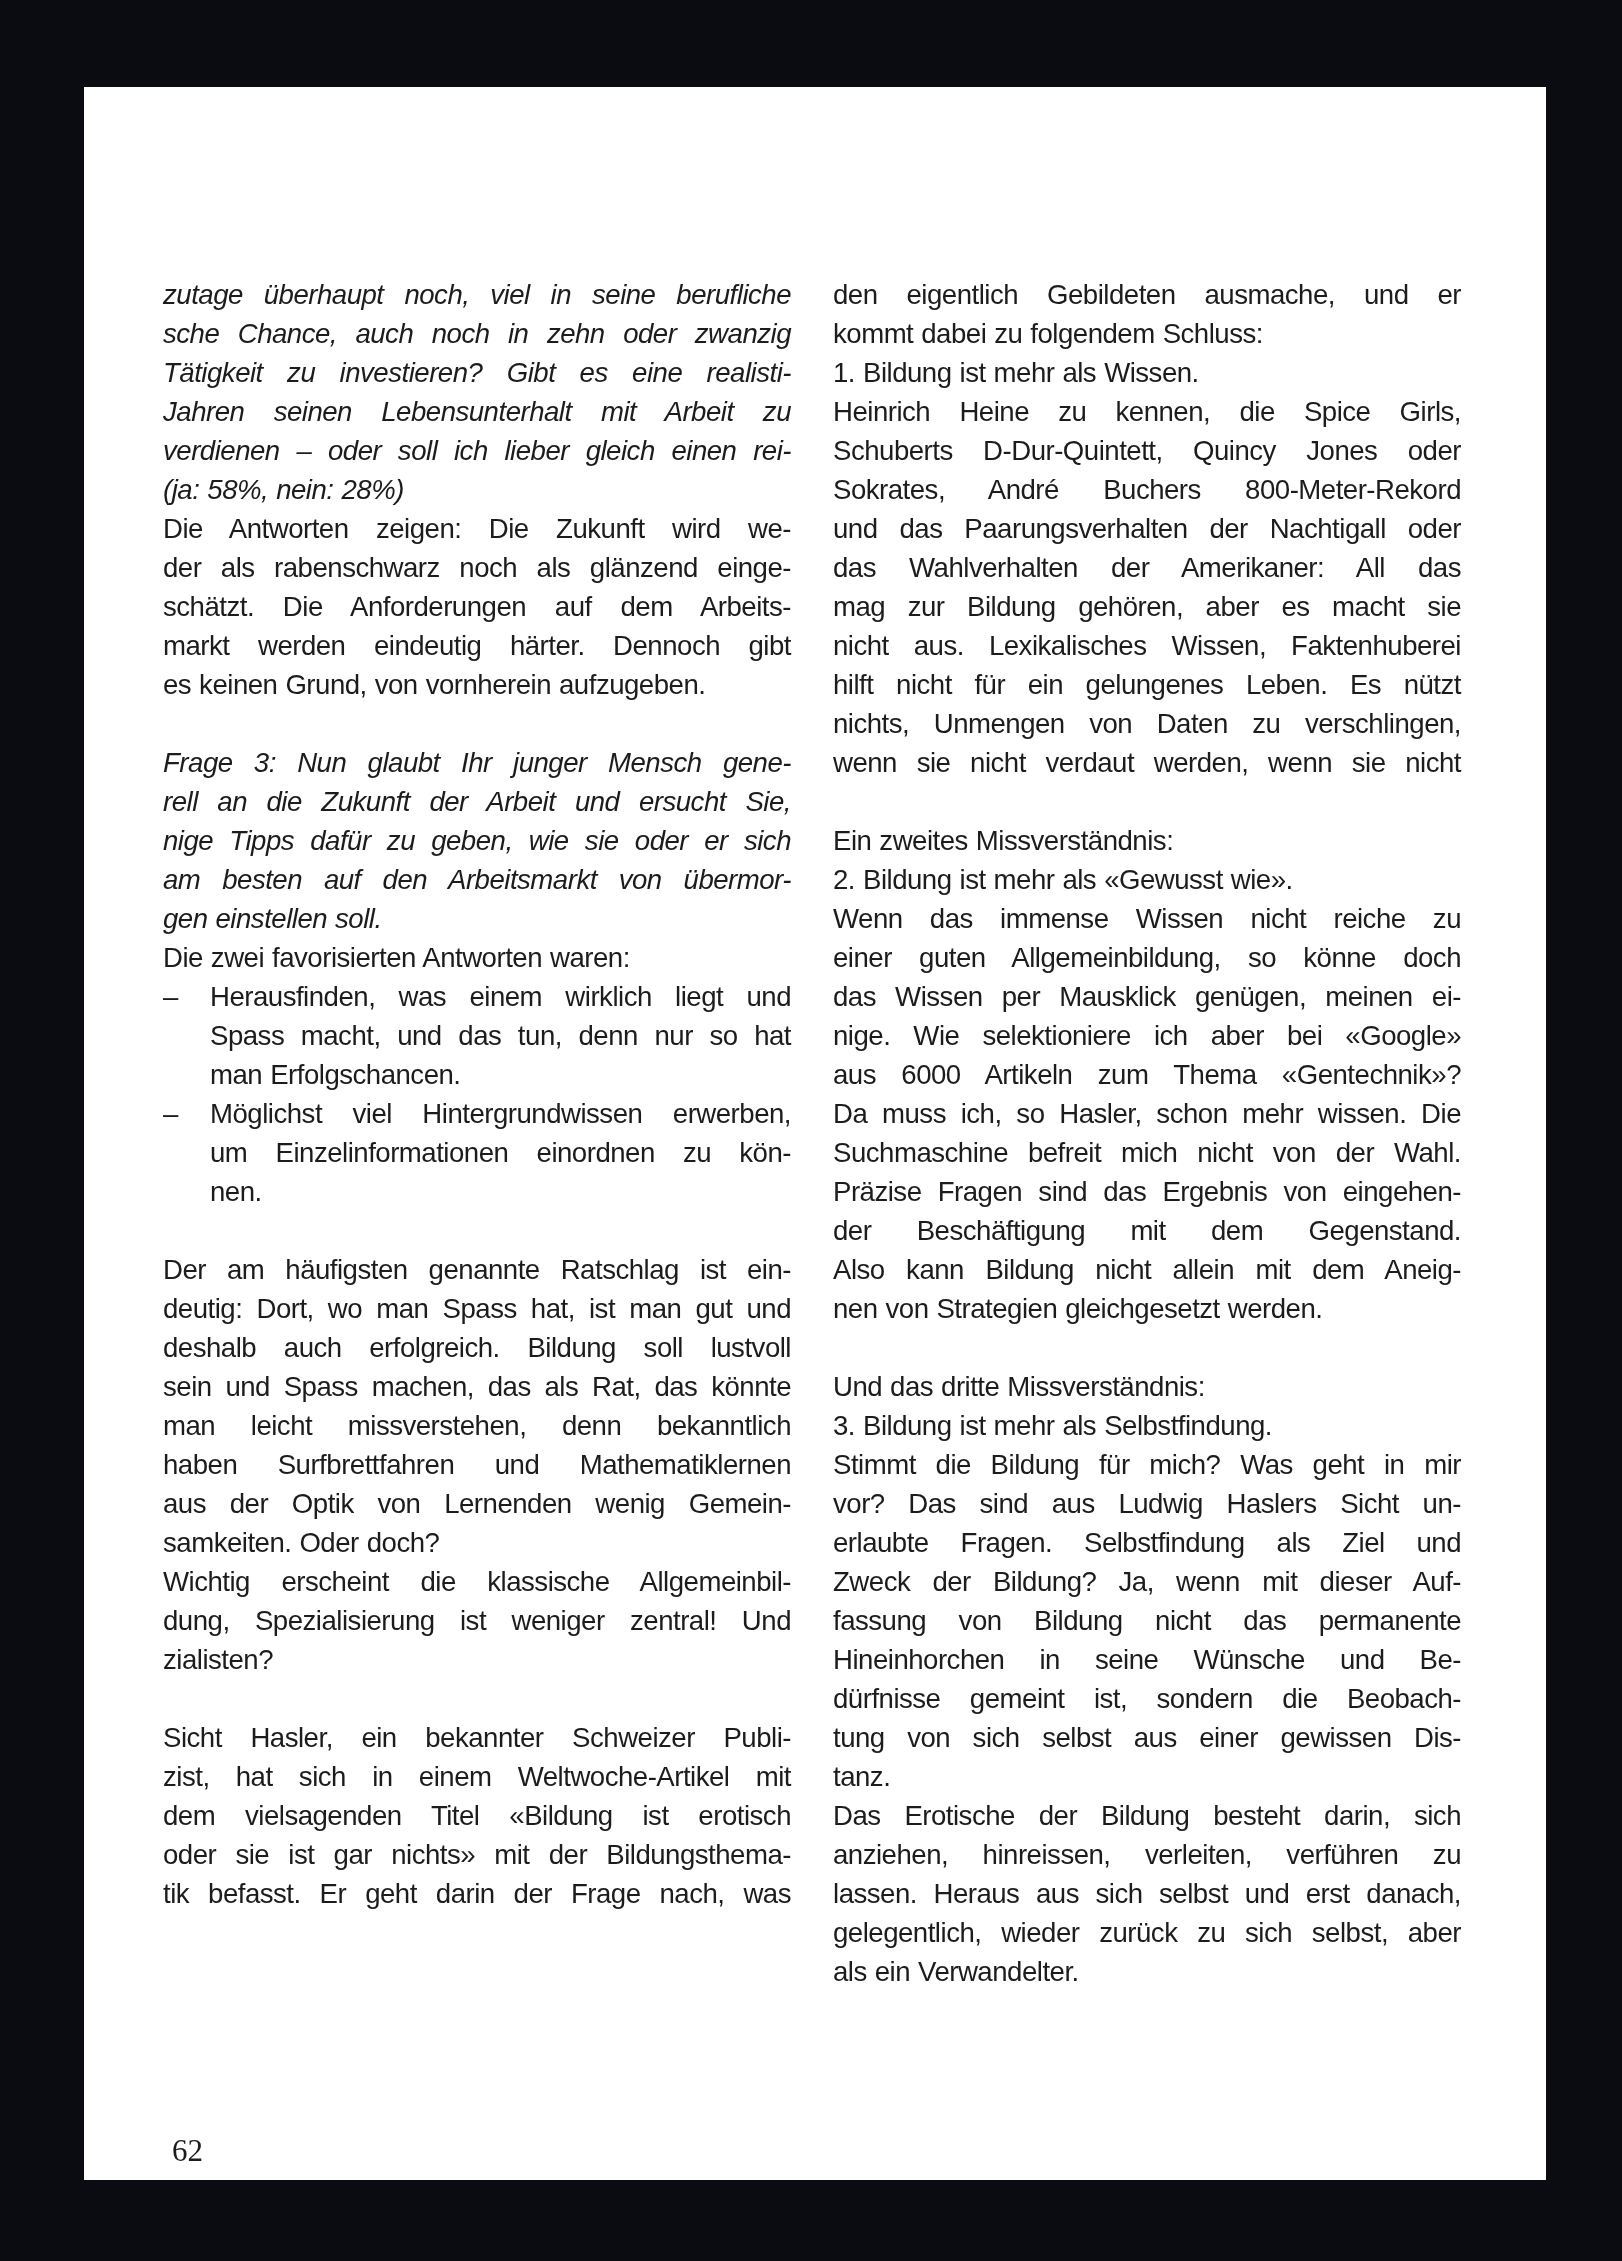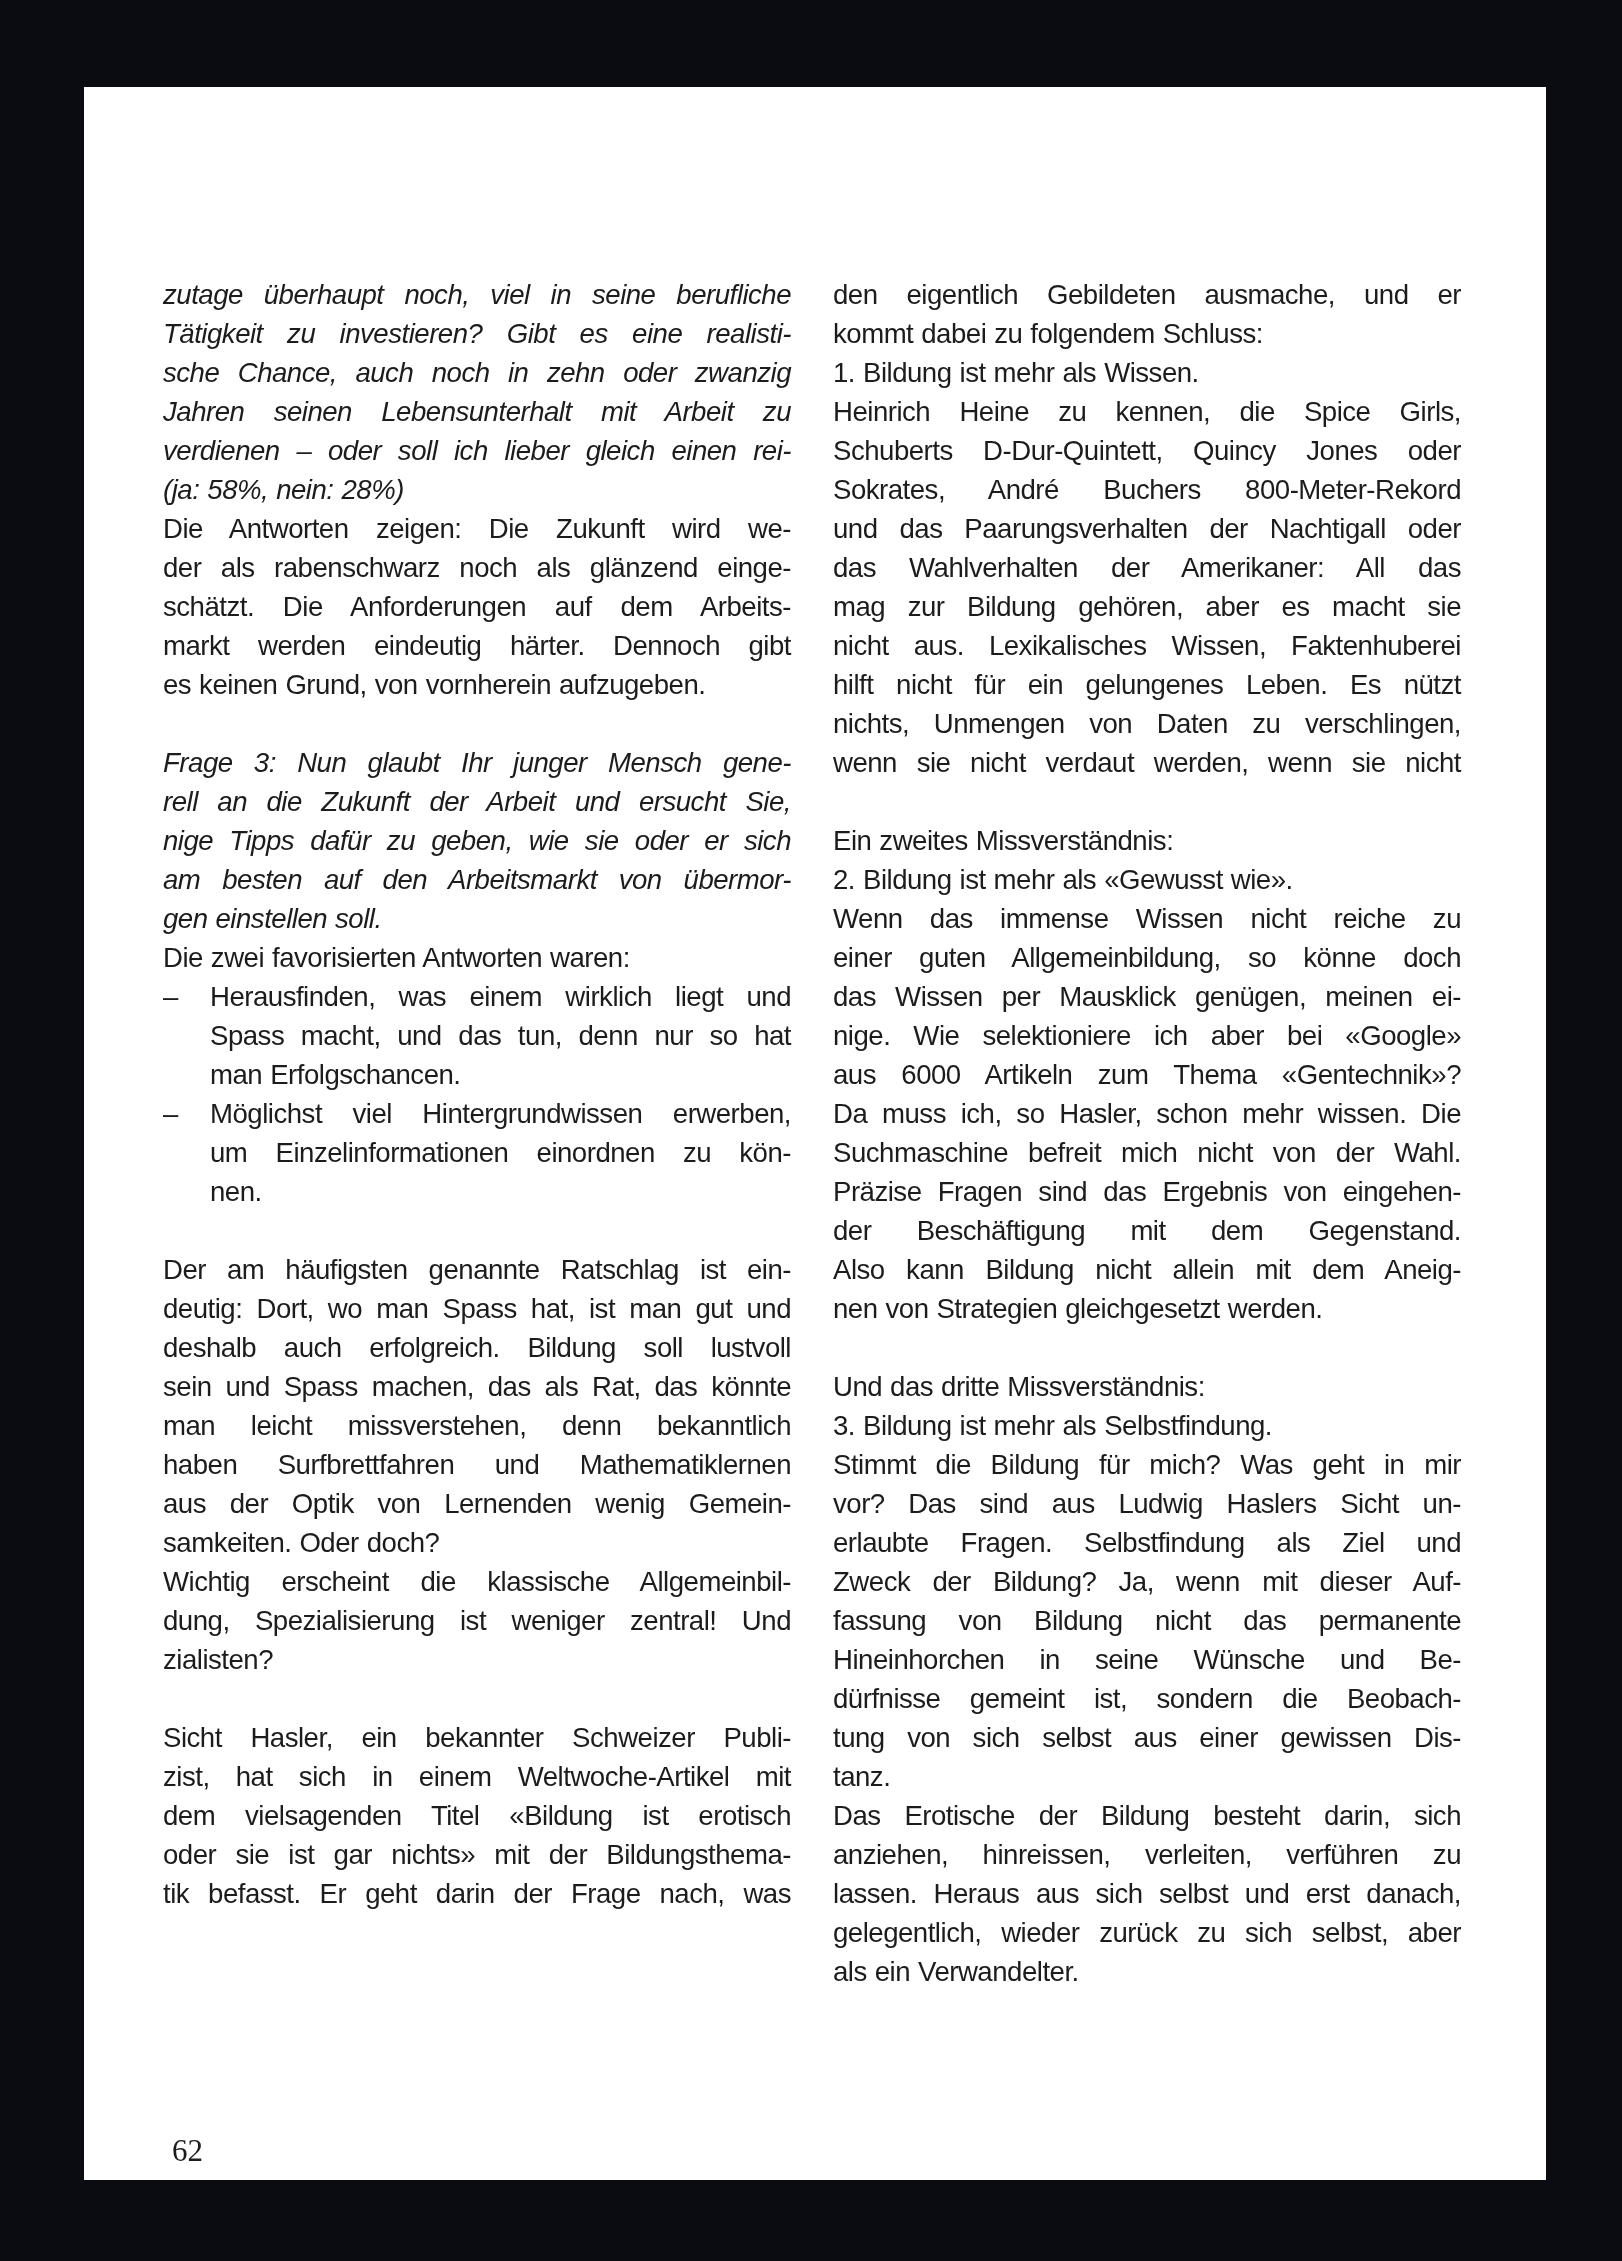--- a/index.html
+++ b/index.html
@@ -61,22 +61,22 @@
     color: #1c1c1c;
     margin-top: 36px;
   }
 </style>
 </head>
 <body>
 
 <div class="page">
   <div class="column col-left" id="col-left">
       <span class="line italic"><span>zutage überhaupt noch, viel in seine berufliche</span></span>
+      <span class="line italic"><span>sche Chance, auch noch in zehn oder zwanzig</span></span>
       <span class="line italic"><span>Tätigkeit zu investieren? Gibt es eine realisti-</span></span>
-      <span class="line italic"><span>sche Chance, auch noch in zehn oder zwanzig</span></span>
       <span class="line italic"><span>Jahren seinen Lebensunterhalt mit Arbeit zu</span></span>
       <span class="line italic"><span>verdienen – oder soll ich lieber gleich einen rei-</span></span>
       <span class="line italic last"><span>(ja: 58%, nein: 28%)</span></span>
       <span class="line "><span>Die Antworten zeigen: Die Zukunft wird we-</span></span>
       <span class="line "><span>der als rabenschwarz noch als glänzend einge-</span></span>
       <span class="line "><span>schätzt. Die Anforderungen auf dem Arbeits-</span></span>
       <span class="line "><span>markt werden eindeutig härter. Dennoch gibt</span></span>
       <span class="line last"><span>es keinen Grund, von vornherein aufzugeben.</span></span>
       <span class="line blank">&nbsp;</span>
       <span class="line italic"><span>Frage 3: Nun glaubt Ihr junger Mensch gene-</span></span>

